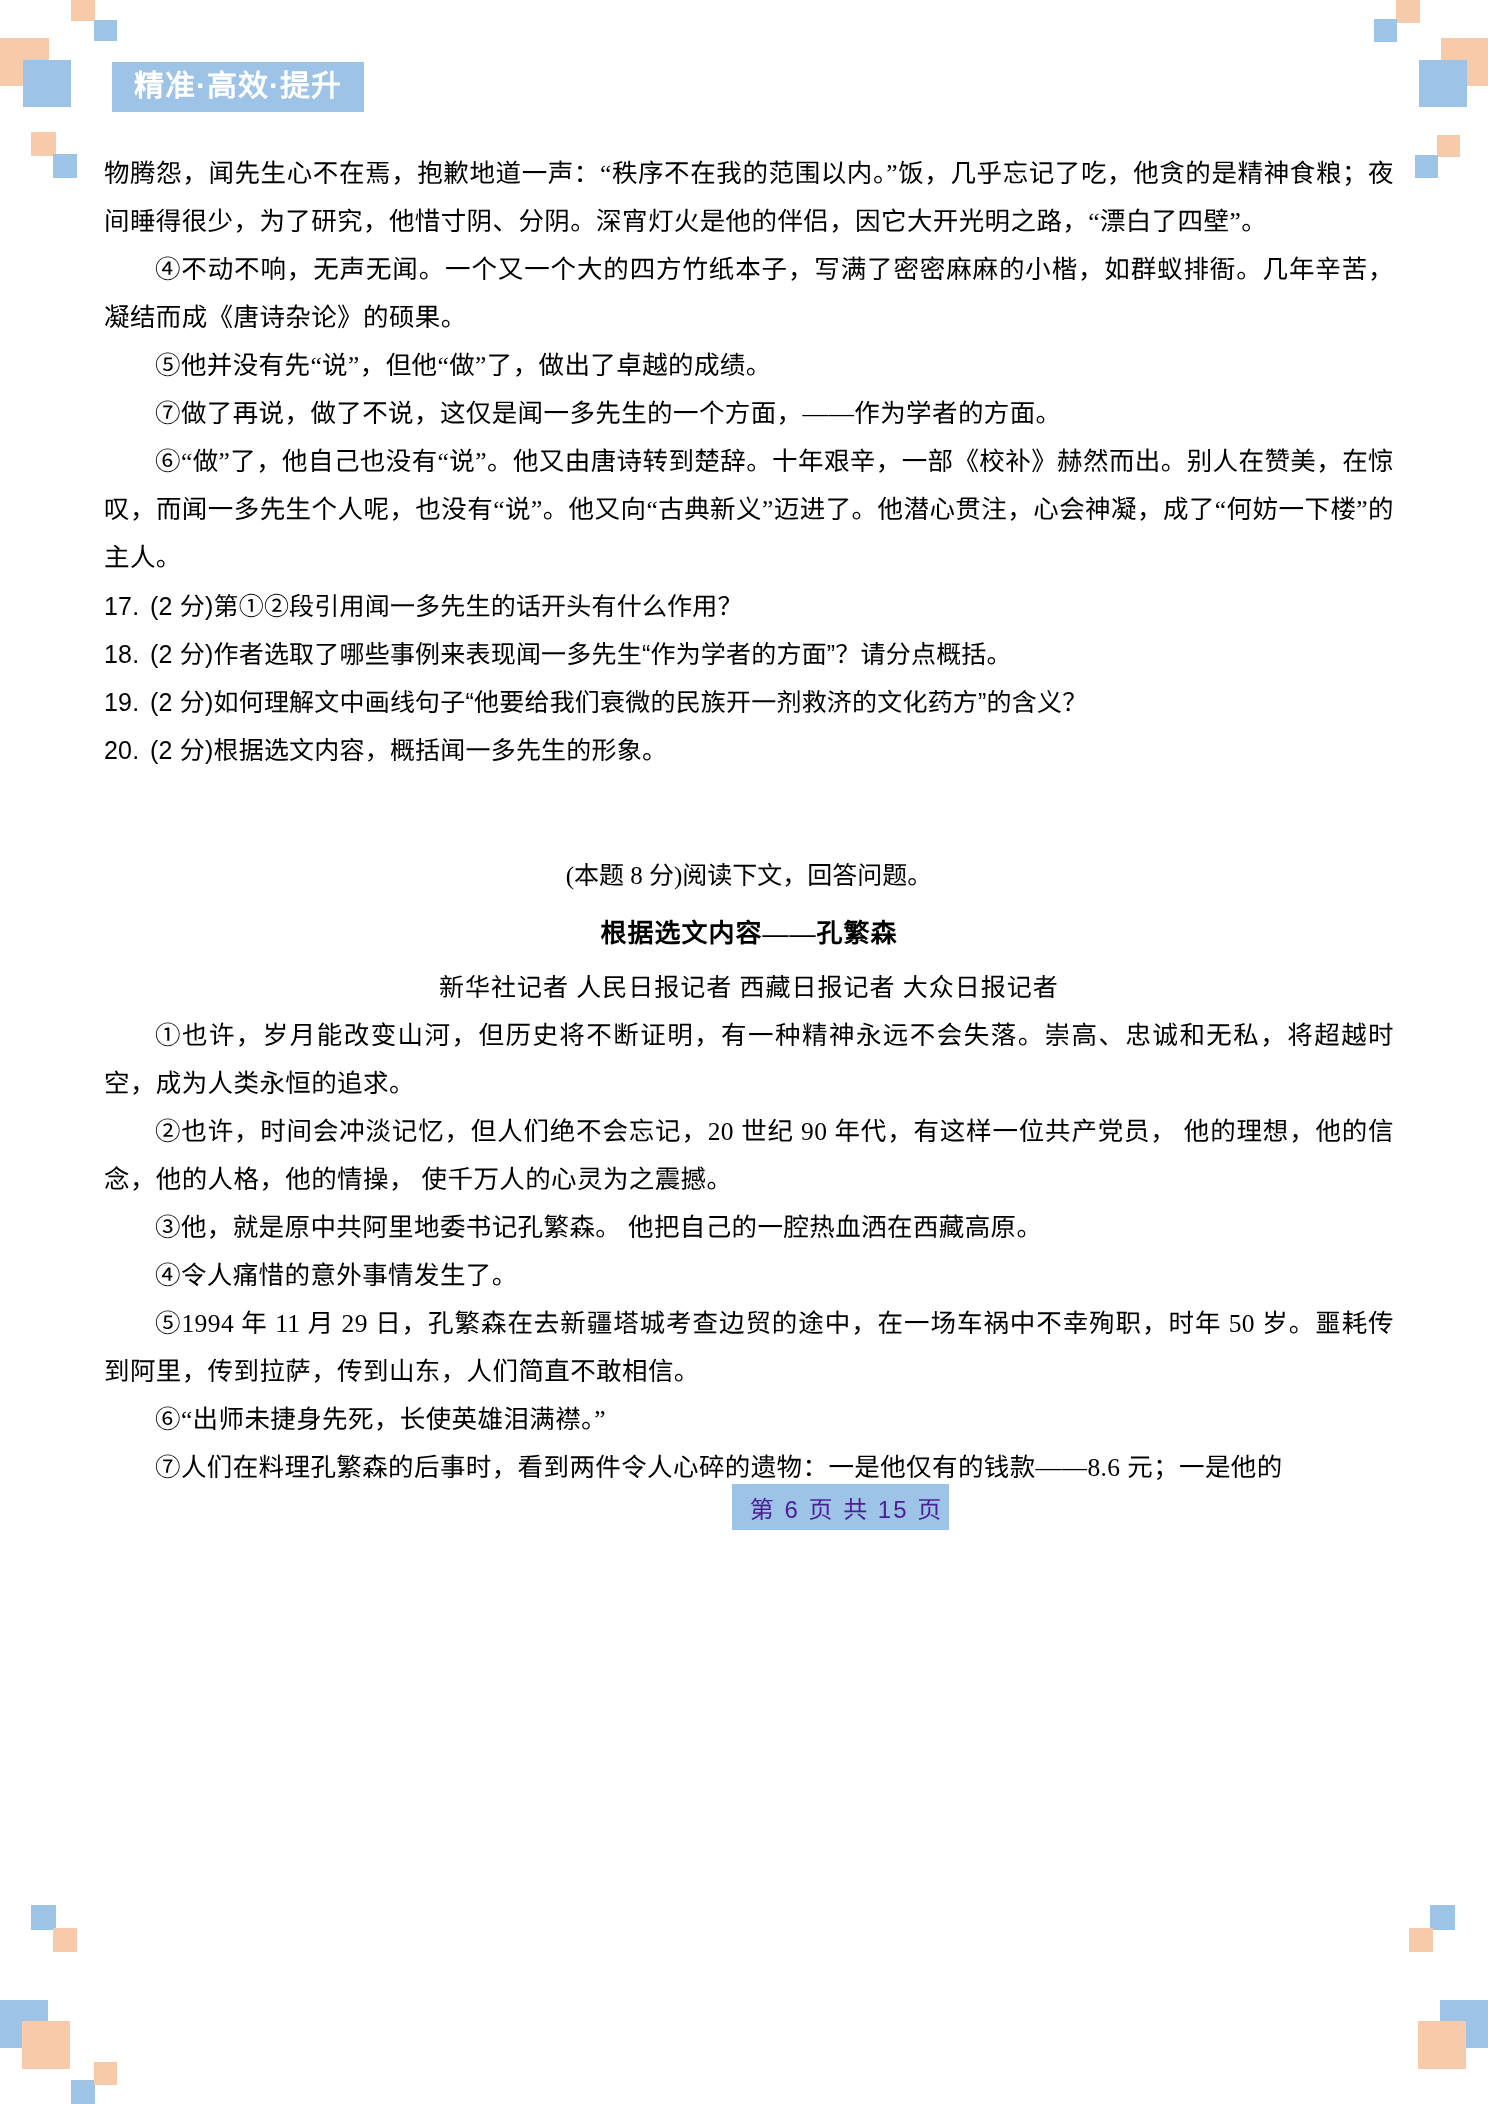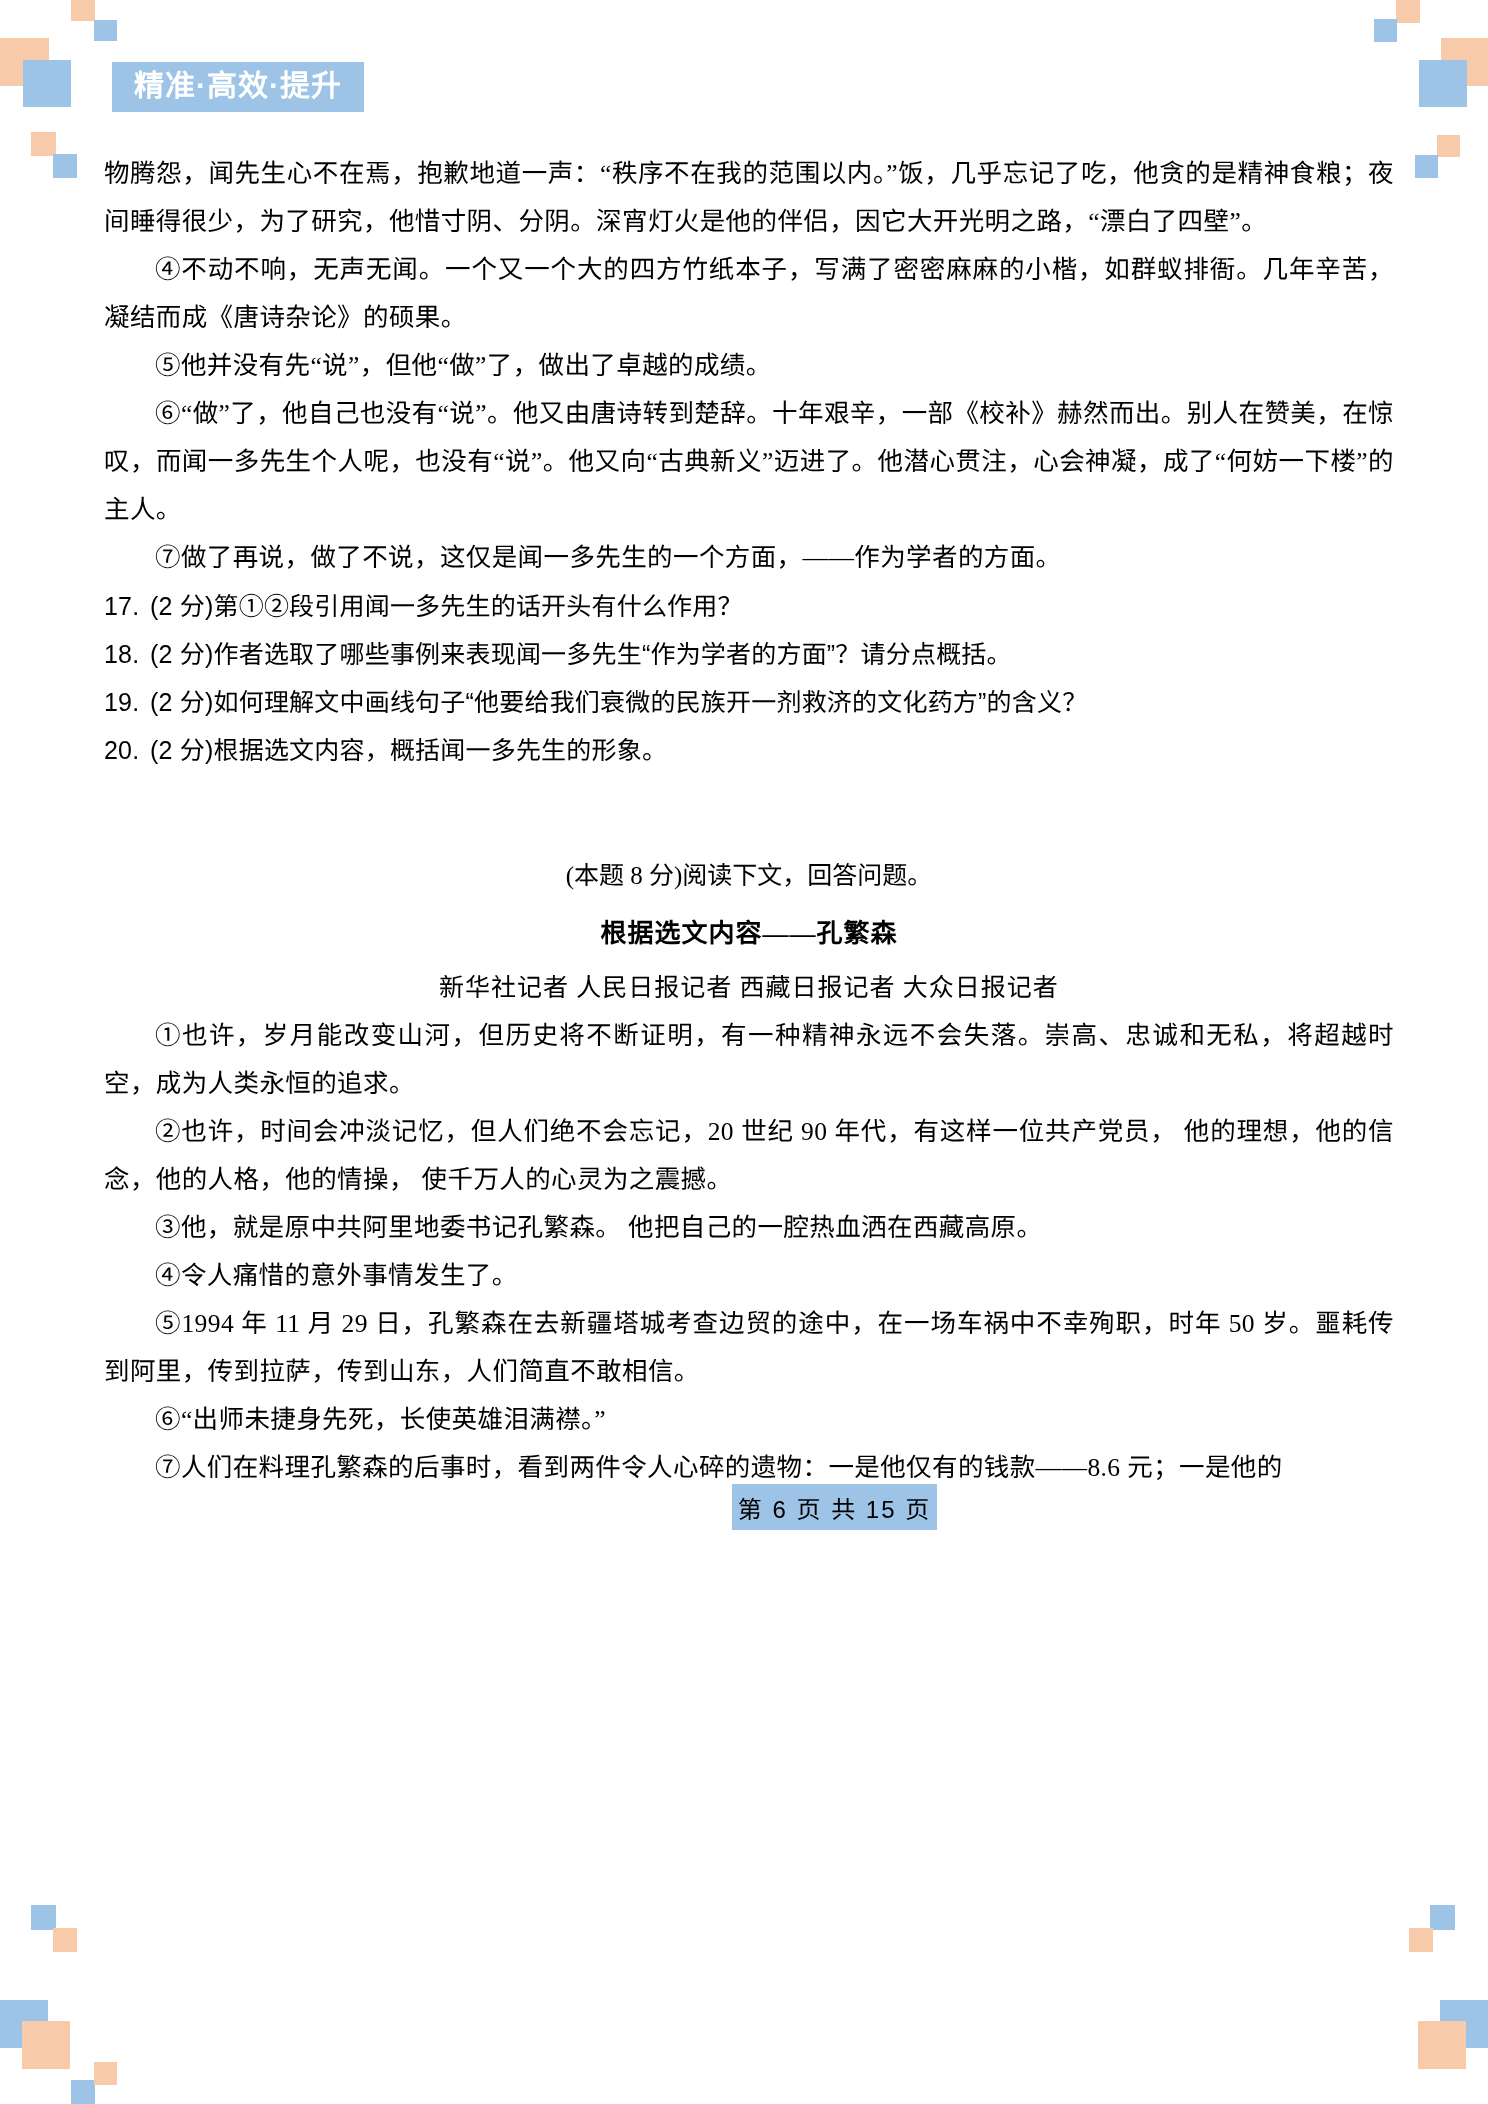--- a/index.html
+++ b/index.html
@@ -104,28 +104,29 @@
   }
 
   
   .page-badge {
     position: absolute;
     left: 732px;
     top: 1484px;
     width: 205px;
     height: 46px;
     background: #9dc3e6;
-    color: #000000;
+    color: #4c1d95;
     font-family: "Liberation Sans", "DejaVu Sans", sans-serif;
     font-size: 24px;
     display: flex;
     align-items: center;
     justify-content: center;
     letter-spacing: 2px;
     white-space: nowrap;
+    padding-left: 12px;
   }
 </style>
 </head>
 <body>
 
 <div id="page">
 
   <div id="deco-layer">
       <div class="deco" style="left: 71px; top: 0px; width: 24px; height: 21px; background: rgb(247, 203, 170);"></div>
       <div class="deco" style="left: 94px; top: 20px; width: 23px; height: 21px; background: rgb(157, 195, 230);"></div>
@@ -154,24 +155,24 @@
   <div class="banner">精准·高效·提升</div>
 
   <div class="content">
 
     <p class="kai">物腾怨，闻先生心不在焉，抱歉地道一声：“秩序不在我的范围以内。”饭，几乎忘记了吃，他贪的是精神食粮；夜间睡得很少，为了研究，他惜寸阴、分阴。深宵灯火是他的伴侣，因它大开光明之路，“漂白了四壁”。</p>
 
     <p class="kai indent">④不动不响，无声无闻。一个又一个大的四方竹纸本子，写满了密密麻麻的小楷，如群蚁排衙。几年辛苦，凝结而成《唐诗杂论》的硕果。</p>
 
     <p class="kai indent">⑤他并没有先“说”，但他“做”了，做出了卓越的成绩。</p>
 
+    <p class="kai indent">⑦做了再说，做了不说，这仅是闻一多先生的一个方面，——作为学者的方面。</p>
+
     <p class="kai indent">⑥“做”了，他自己也没有“说”。他又由唐诗转到楚辞。十年艰辛，一部《校补》赫然而出。别人在赞美，在惊叹，而闻一多先生个人呢，也没有“说”。他又向“古典新义”迈进了。他潜心贯注，心会神凝，成了“何妨一下楼”的主人。</p>
 
-    <p class="kai indent">⑦做了再说，做了不说，这仅是闻一多先生的一个方面，——作为学者的方面。</p>
-
     <div class="song">
       <span class="q-num">17.</span><span>(2 分)</span><span>第①②段引用闻一多先生的话开头有什么作用？</span>
     </div>
 
     <div class="song">
       <span class="q-num">18.</span><span>(2 分)</span><span>作者选取了哪些事例来表现闻一多先生“作为学者的方面”？请分点概括。</span>
     </div>
 
     <div class="song">
       <span class="q-num">19.</span><span>(2 分)</span><span>如何理解文中画线句子“他要给我们衰微的民族开一剂救济的文化药方”的含义？</span>

